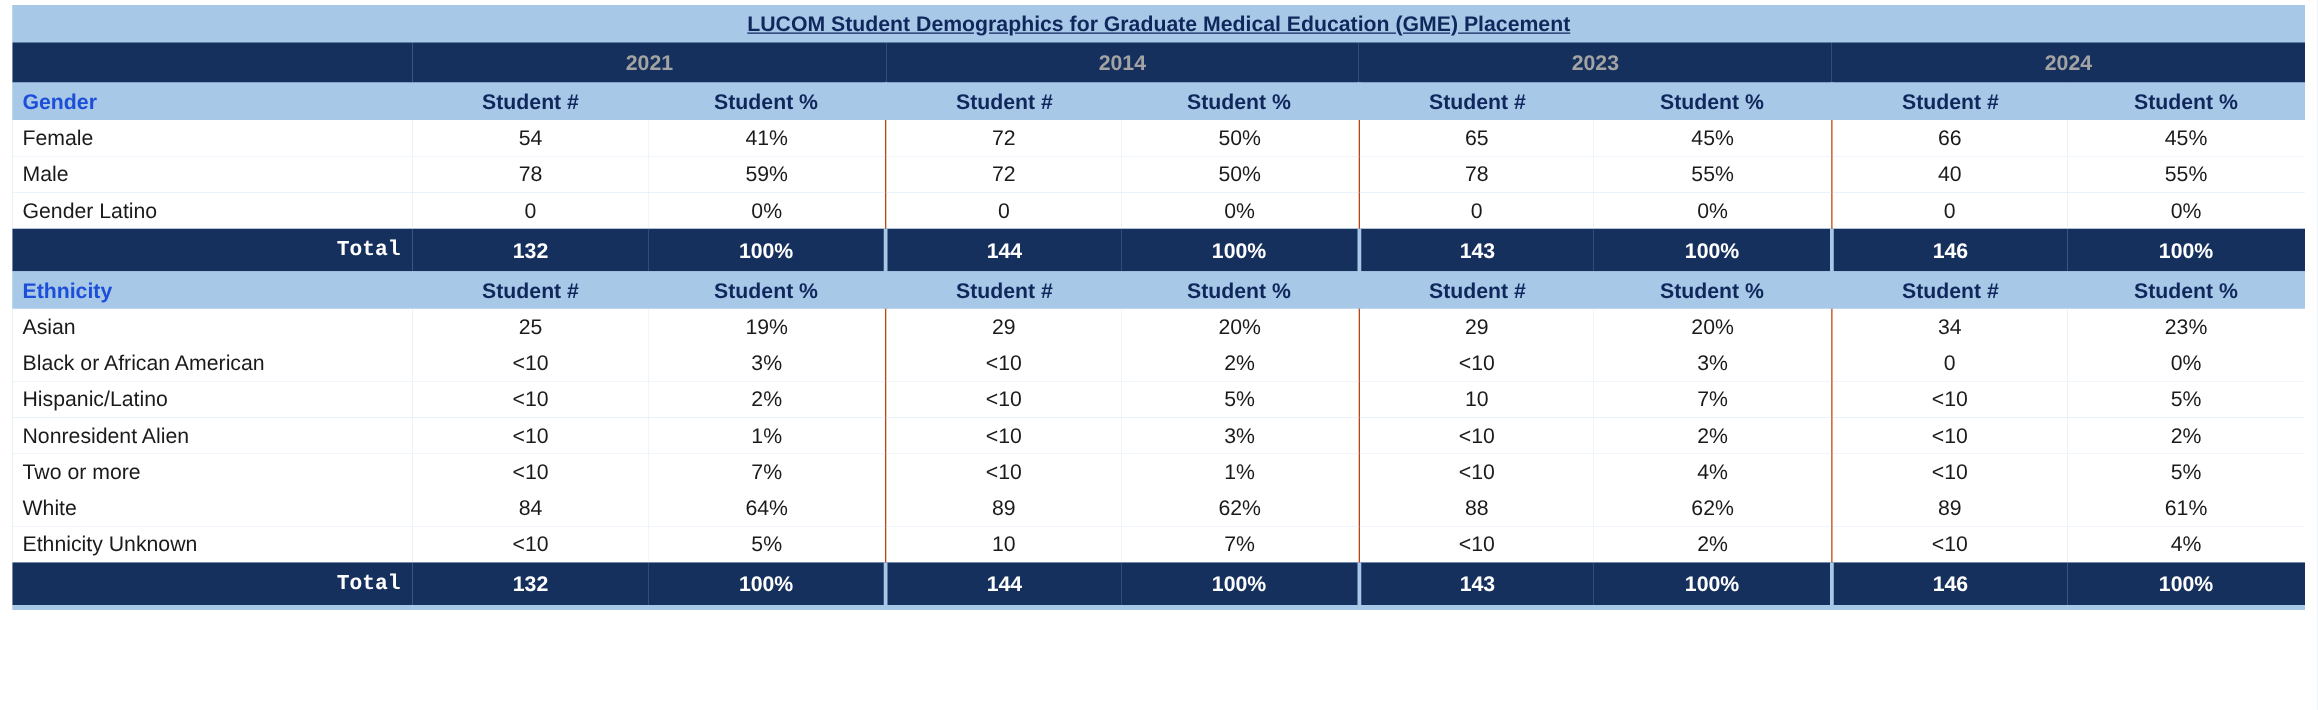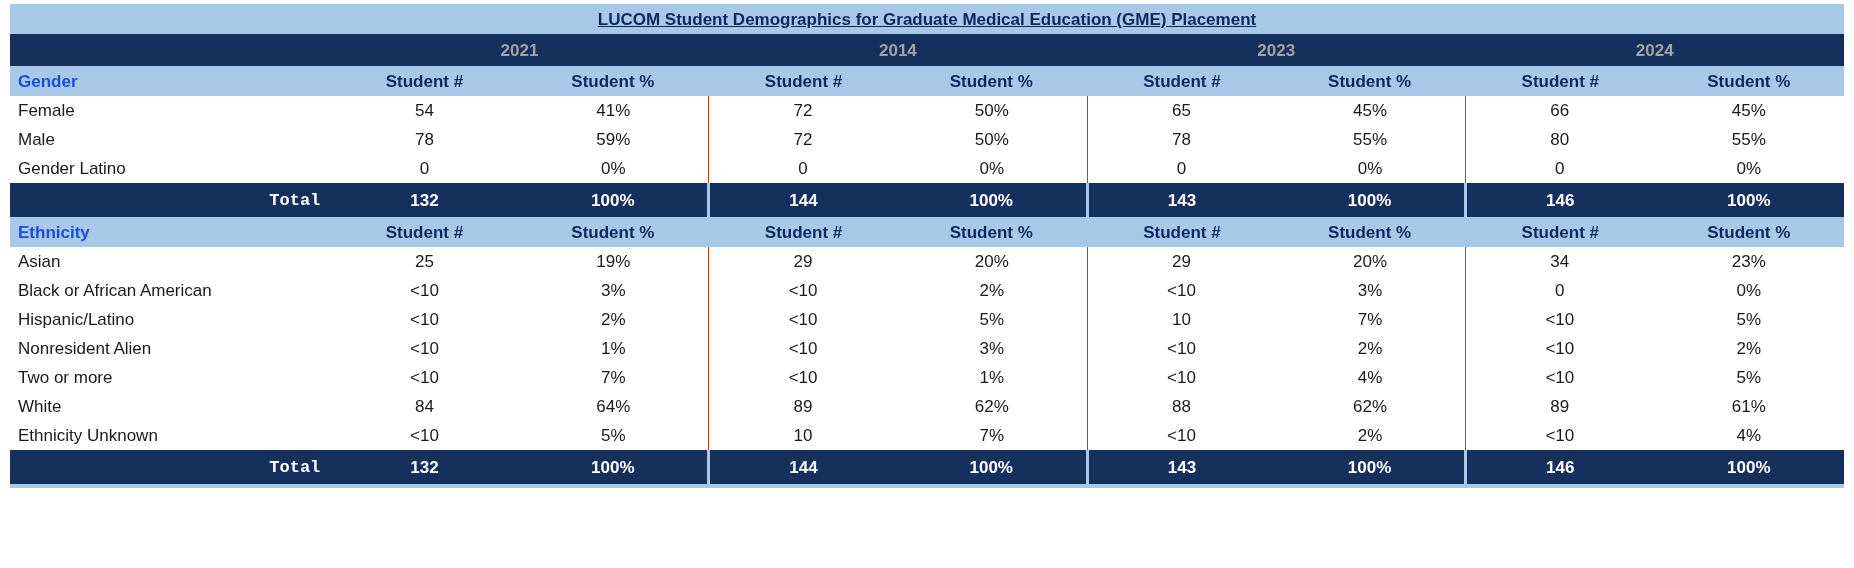--- a/index.html
+++ b/index.html
@@ -190,21 +190,21 @@
           <td class="data-cell">45%</td>
         </tr>
         <tr>
           <td class="data-label">Male</td>
           <td class="data-cell">78</td>
           <td class="data-cell edge">59%</td>
           <td class="data-cell">72</td>
           <td class="data-cell edge">50%</td>
           <td class="data-cell">78</td>
           <td class="data-cell edge">55%</td>
-          <td class="data-cell">80</td>
+          <td class="data-cell">40</td>
           <td class="data-cell">55%</td>
         </tr>
         <tr>
           <td class="data-label">Gender Latino</td>
           <td class="data-cell">0</td>
           <td class="data-cell edge">0%</td>
           <td class="data-cell">0</td>
           <td class="data-cell edge">0%</td>
           <td class="data-cell">0</td>
           <td class="data-cell edge">0%</td>

